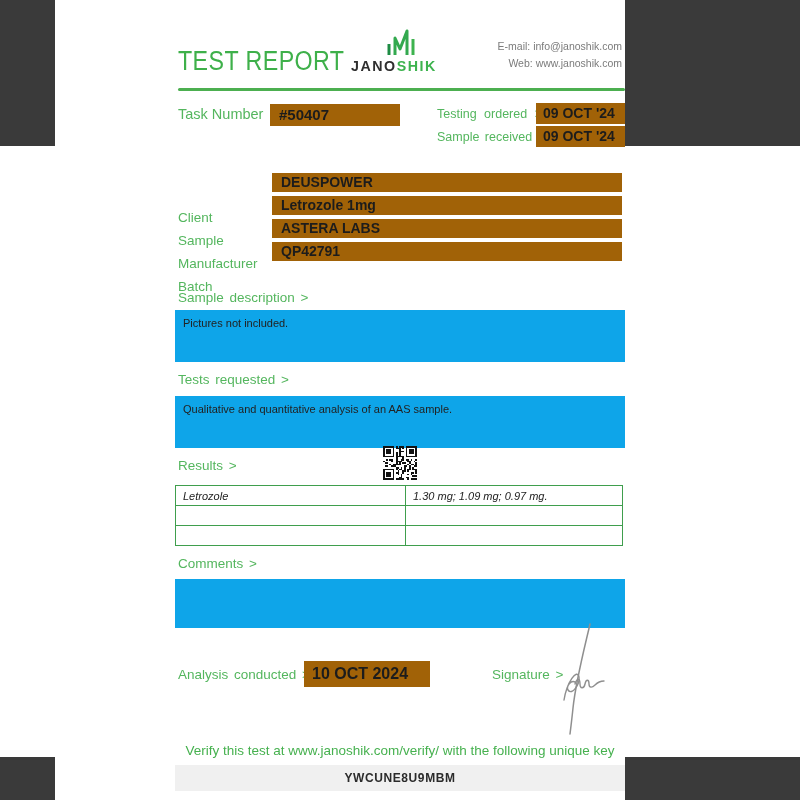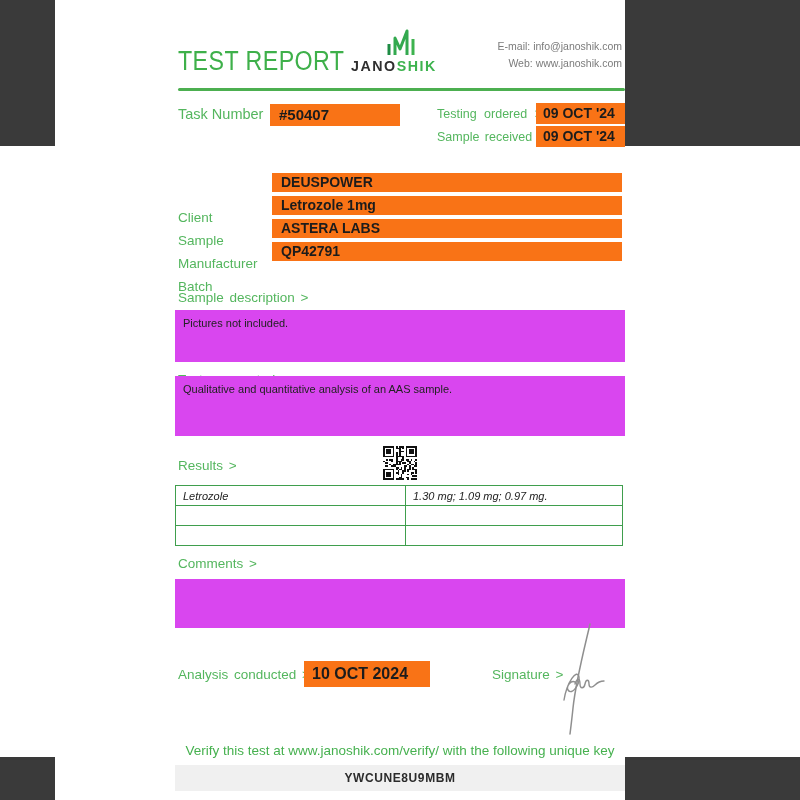--- a/index.html
+++ b/index.html
@@ -31,33 +31,33 @@
   .logo-shik{color:#3db34e;}
   .contact{
     left:432px;top:38px;width:190px;text-align:right;font-size:10.5px;
     color:#7b7b7b;line-height:17px;white-space:nowrap;
   }
   .header-rule{left:178px;top:88px;width:447px;height:3px;background:#4caf50;border-radius:2px;}
 
   
   .glabel{color:#54b65e;white-space:nowrap;}
   .task-label{left:178px;top:106px;font-size:14.5px;}
-  .gbox{background:#f97316;color:#1c1c1c;font-weight:700;white-space:nowrap;}
+  .gbox{background:#a16207;color:#1c1c1c;font-weight:700;white-space:nowrap;}
   .task-box{left:270px;top:104px;width:130px;height:22px;font-size:15px;line-height:22px;padding-left:9px;box-sizing:border-box;}
   .ordered-label{left:437px;top:107px;font-size:12.5px;word-spacing:4px;}
   .received-label{left:437px;top:130px;font-size:12.5px;word-spacing:2px;}
   .ordered-box{left:536px;top:103px;width:89px;height:21px;font-size:14px;line-height:21px;padding-left:7px;box-sizing:border-box;}
   .received-box{left:536px;top:126px;width:89px;height:21px;font-size:14px;line-height:21px;padding-left:7px;box-sizing:border-box;}
 
   
   .detail-label{left:178px;font-size:13.5px;margin-top:35px;}
   .detail-box{left:272px;width:350px;height:19px;font-size:14px;line-height:19px;padding-left:9px;box-sizing:border-box;}
 
   .section-label{left:178px;font-size:13.5px;word-spacing:2px;}
-  .section-box{left:175px;width:450px;background:#d946ef;color:#222;font-size:11px;
+  .section-box{left:175px;width:450px;background:#0ea5e9;color:#222;font-size:11px;
     padding:7px 0 0 8px;box-sizing:border-box;}
 
   
   .results-table{left:175px;top:485px;width:448px;border-collapse:collapse;table-layout:fixed;}
   .results-table td{
     border:1.5px solid #3f9e4d;height:19px;font-size:11px;color:#222;
     padding:0 0 0 7px;overflow:hidden;white-space:nowrap;font-style:italic;
   }
   .qr{left:383px;top:446px;}
 
@@ -112,21 +112,21 @@
 <div class="abs gbox detail-box" style="top:219px">ASTERA LABS</div>
 <div class="abs glabel detail-label" style="top:244px">Batch</div>
 <div class="abs gbox detail-box" style="top:242px">QP42791</div>
 
 <div class="abs glabel section-label" style="top:290px">Sample description &gt;</div>
 <div class="abs section-box" style="top:310px;height:52px">
   <span>Pictures not included.</span>
 </div>
 
 <div class="abs glabel section-label" style="top:372px">Tests requested &gt;</div>
-<div class="abs section-box" style="top:376px;height:60px">
+<div class="abs section-box" style="top:396px;height:52px">
   <span>Qualitative and quantitative analysis of an AAS sample.</span>
 </div>
 
 <div class="abs glabel section-label" style="top:458px">Results &gt;</div>
 <svg class="abs qr" width="34" height="34" viewBox="0 0 34 34" shape-rendering="crispEdges">
     <rect x="12.95" y="0.00" width="1.62" height="1.62" fill="#111"></rect>
     <rect x="16.19" y="0.00" width="1.62" height="1.62" fill="#111"></rect>
     <rect x="17.81" y="0.00" width="1.62" height="1.62" fill="#111"></rect>
     <rect x="19.43" y="0.00" width="1.62" height="1.62" fill="#111"></rect>
     <rect x="12.95" y="1.62" width="1.62" height="1.62" fill="#111"></rect>

